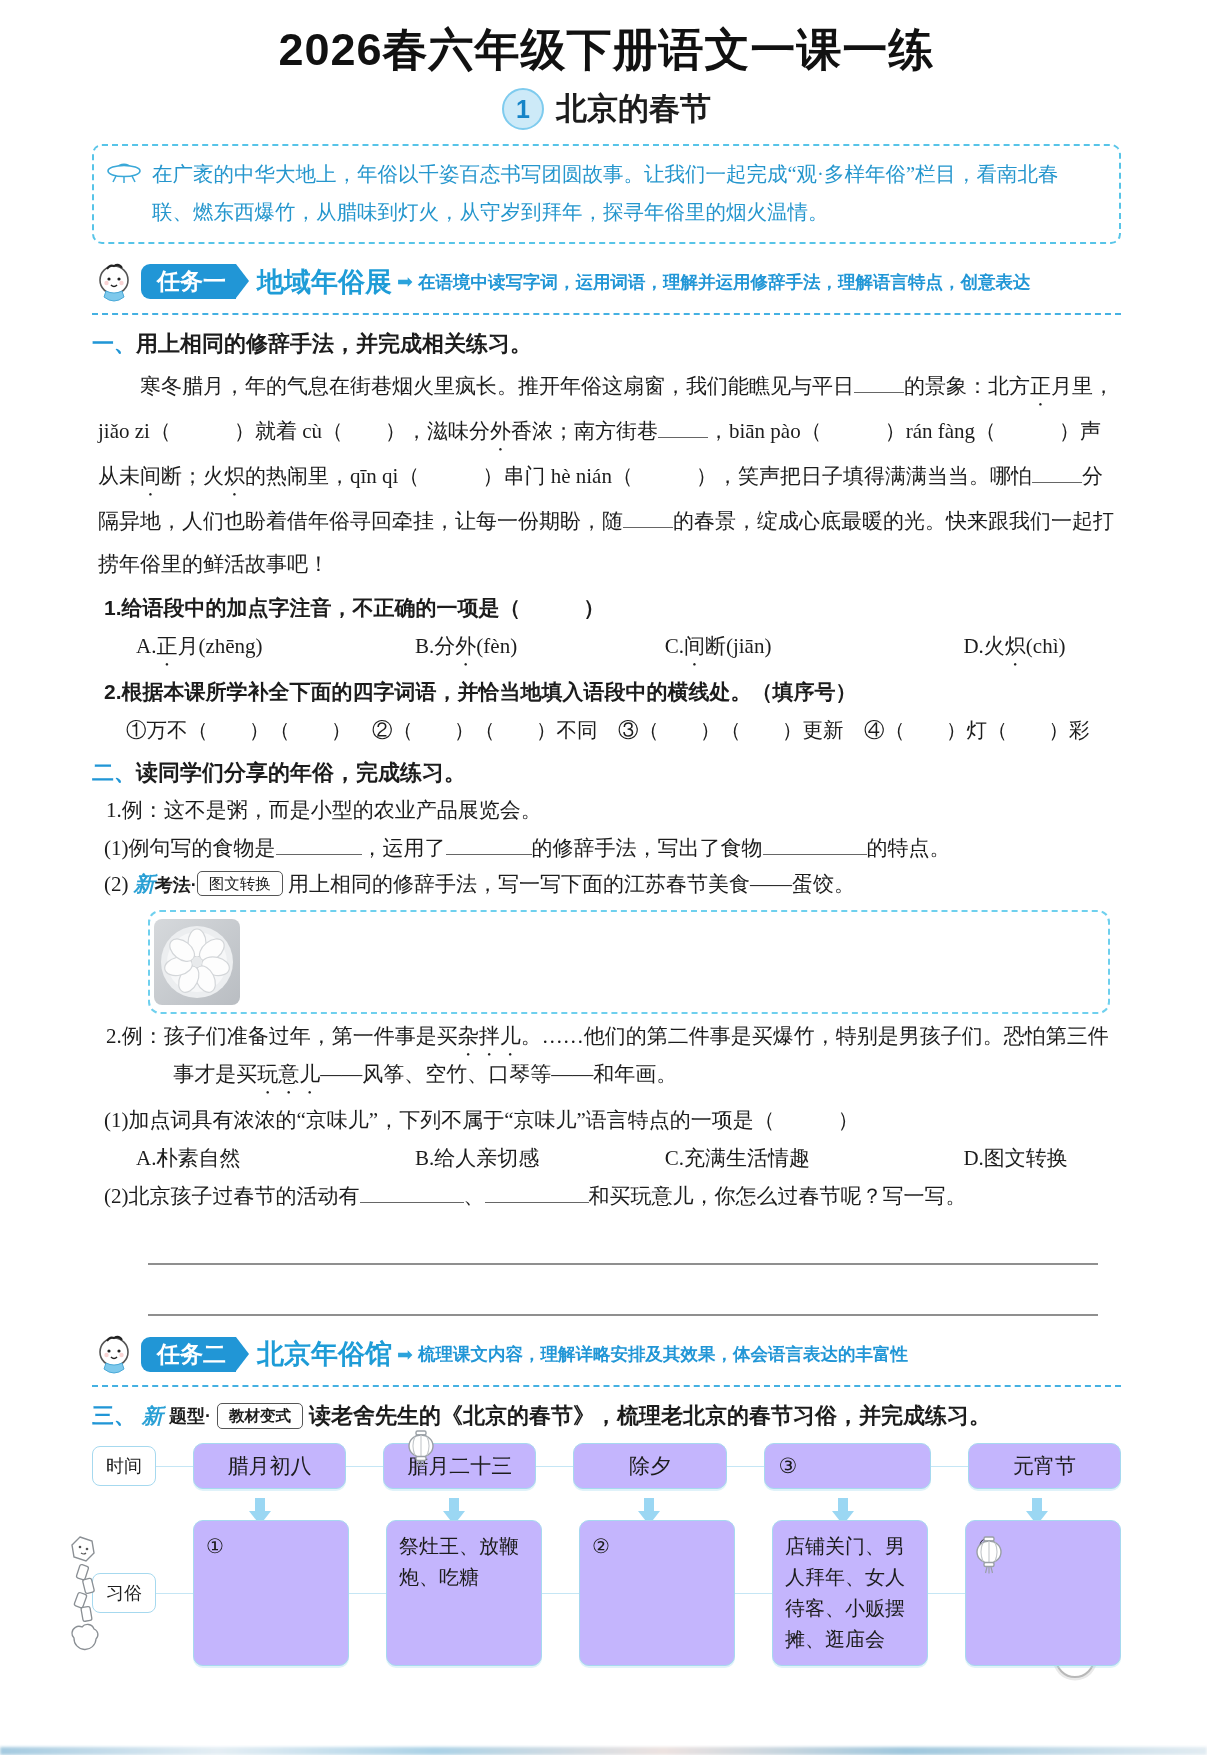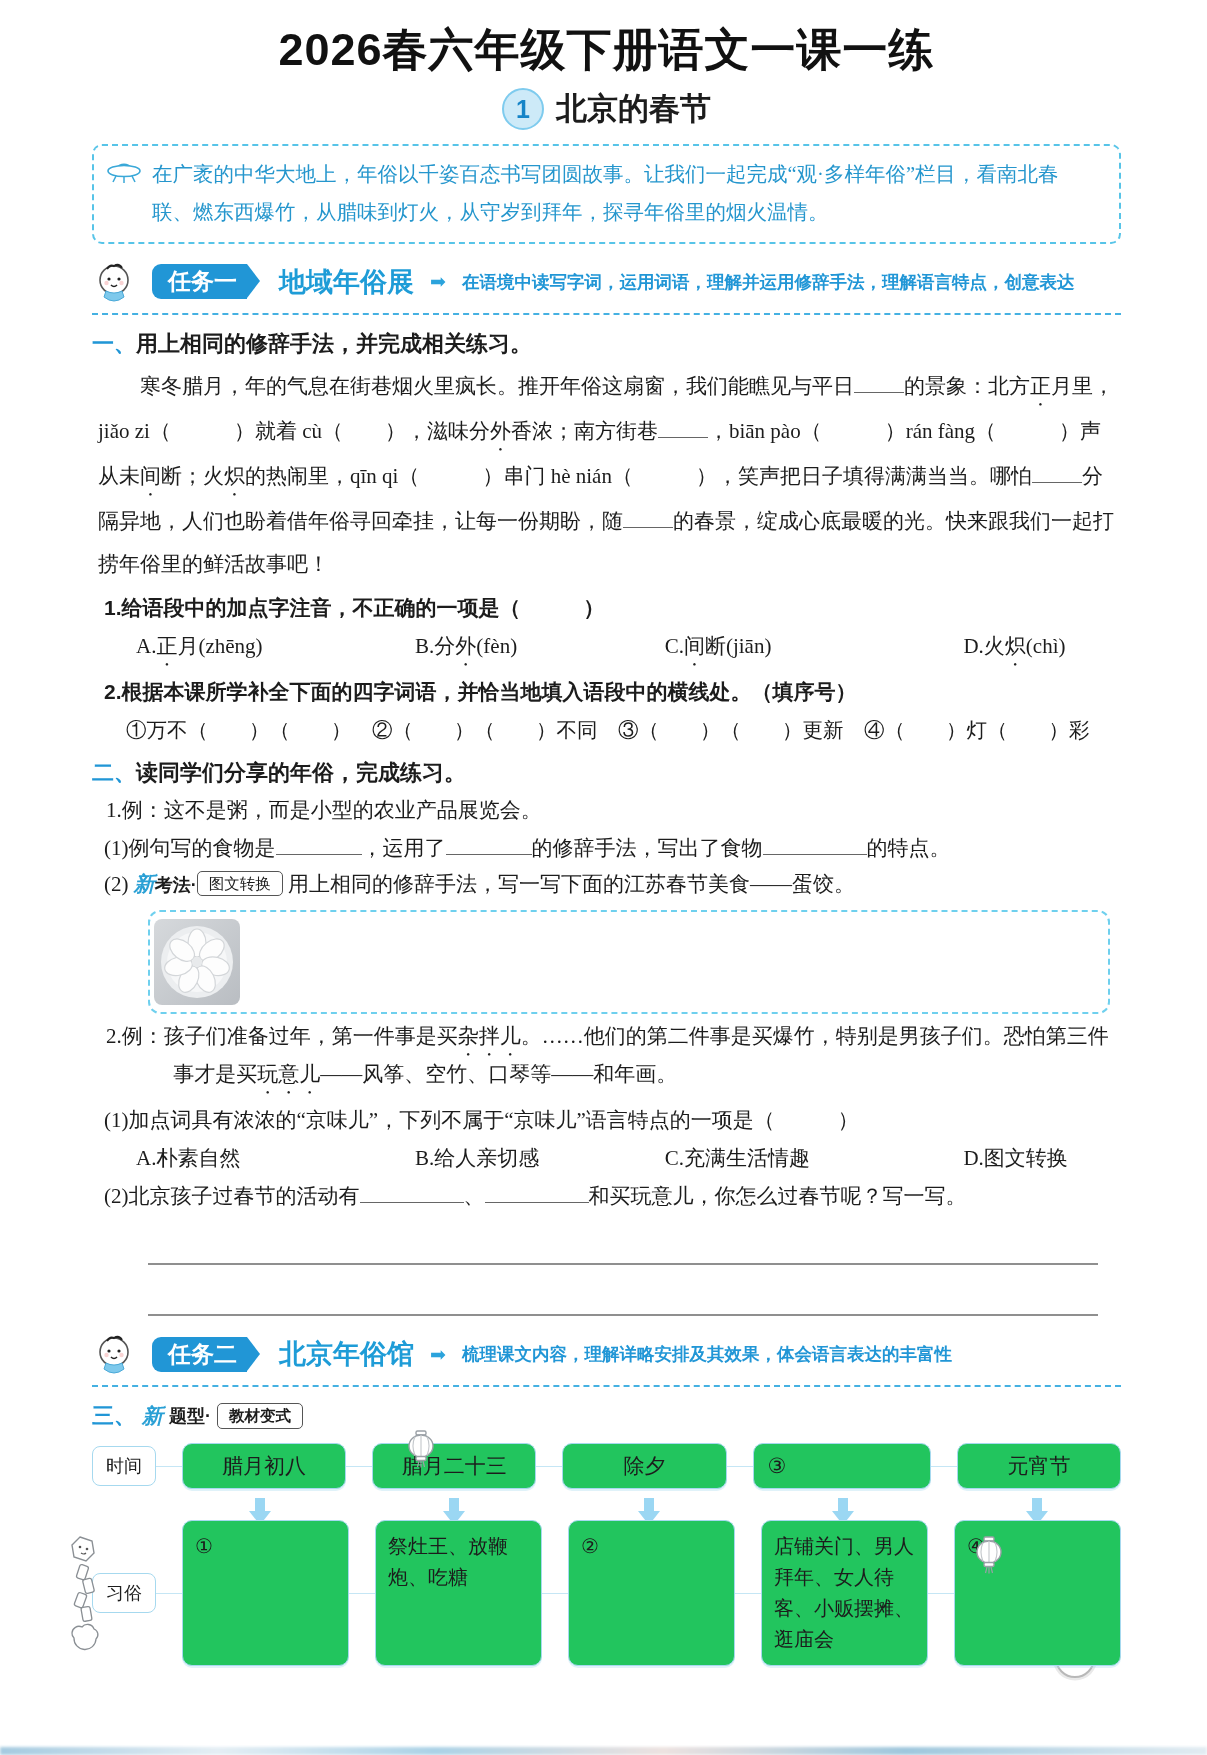--- a/index.html
+++ b/index.html
@@ -13,21 +13,21 @@
               border:2px solid #7ecbee;color:#1584c7;font-weight:bold;font-size:25px;
               align-items:center;justify-content:center;}
   .lesson-title{font-size:31px;font-weight:800;}
 
   .intro{position:relative;margin-top:14px;border:2px dashed #57c4e8;border-radius:10px;
          padding:10px 20px 10px 58px;}
   .intro-text{font-family:"Liberation Serif",serif;color:#2596cd;font-size:20.5px;line-height:1.85;}
   .ufo{position:absolute;left:10px;top:10px;}
 
   .banner{margin-top:16px;border-bottom:2.5px dashed #45b1e2;padding-bottom:9px;
-          display:flex;align-items:center;gap:16px;}
+          display:flex;align-items:center;gap:5px;}
   .baby{flex:0 0 auto;}
   .task-badge{position:relative;background:#2196d6;color:#fff;font-size:23px;font-weight:800;
               padding:6px 10px 6px 16px;border-radius:9px 0 0 9px;line-height:1;}
   .task-badge::after{content:'';position:absolute;right:-13px;top:0;width:0;height:0;
               border-top:17.5px solid transparent;border-bottom:17.5px solid transparent;
               border-left:13px solid #2196d6;}
   .task-name{color:#1e9cd7;font-size:27px;font-weight:800;margin-left:16px;white-space:nowrap;}
   .task-arrow{color:#2ba3dc;font-size:19px;}
   .task-desc{color:#2196d6;font-size:17.5px;font-weight:600;white-space:nowrap;}
 
@@ -62,22 +62,22 @@
   .blank.w3{min-width:104px;}
   .em-dot{-webkit-text-emphasis:filled dot #222;-webkit-text-emphasis-position:under;
           text-emphasis:filled dot #222;text-emphasis-position:under right;}
 
   .flow{margin-top:12px;position:relative;}
   .flow-row{display:flex;gap:26px;position:relative;}
   .flow-row::before{content:'';position:absolute;left:56px;right:6px;top:50%;
           border-top:1.5px solid #c5e6f5;z-index:0;}
   .flow-label{flex:0 0 58px;align-self:center;border:1.5px solid #a6d9ef;border-radius:8px;
           background:#fff;padding:7px 2px;text-align:center;font-size:18px;z-index:1;}
-  .flow-cell{flex:1 1 0;border:1.5px solid #a6d9ef;border-radius:10px;background:#22c55e;z-index:1;
-          box-shadow:0 2px 0 rgba(166,217,239,.35);}
+  .flow-cell{flex:1 1 0;border:1.5px solid #a6d9ef;border-radius:10px;background:#c4b5fd;z-index:1;
+          box-shadow:0 2px 0 rgba(166,217,239,.35);margin-left:11px;}
   .time-cell{height:44px;display:flex;align-items:center;justify-content:center;
           font-family:"Liberation Serif",serif;font-size:21px;}
   .time-cell.num-left{justify-content:flex-start;padding-left:14px;}
   .custom-cell{min-height:128px;padding:10px 12px;font-family:"Liberation Serif",serif;
           font-size:20px;line-height:1.55;box-sizing:border-box;}
   .arrow-row{display:flex;gap:26px;margin:9px 0;}
   .arrow-spacer{flex:0 0 58px;}
   .arrow-cell{flex:1 1 0;display:flex;justify-content:center;}
   .down-arrow{position:relative;width:10px;height:13px;background:#9bd7f3;}
   .down-arrow::after{content:'';position:absolute;top:13px;left:-6px;width:0;height:0;
@@ -224,20 +224,21 @@
       <span class="task-name">北京年俗馆</span>
       <span class="task-arrow">➡</span>
       <span class="task-desc">梳理课文内容，理解详略安排及其效果，体会语言表达的丰富性</span>
     </div>
 
     <div class="sec-head-row">
       <span class="sec-num">三、</span>
         <span class="badge-new">新</span>
         <span class="badge-mid">题型·</span>
         <span class="badge-box">教材变式</span>
+        <span>读老舍先生的《北京的春节》，梳理老北京的春节习俗，并完成练习。</span>
     </div>
 
     <div class="flow">
 
       <svg class="doodle lantern-1" width="34" height="40" viewBox="0 0 34 40">
         <rect x="12" y="2" width="10" height="4" rx="1.5" fill="#fff" stroke="#9aa0a6" stroke-width="1.4"></rect>
         <ellipse cx="17" cy="17" rx="12" ry="11" fill="#fff" stroke="#9aa0a6" stroke-width="1.4"></ellipse>
         <path d="M11 7.5 q-4 9 0 19 M17 6 v22 M23 7.5 q4 9 0 19" fill="none" stroke="#c3c7cb" stroke-width="1.1"></path>
         <rect x="12" y="27.5" width="10" height="4" rx="1.5" fill="#fff" stroke="#9aa0a6" stroke-width="1.4"></rect>
         <path d="M15 32 l-1.5 6 M17 32 l0 6.5 M19 32 l1.5 6" stroke="#9aa0a6" stroke-width="1.2" fill="none"></path>

